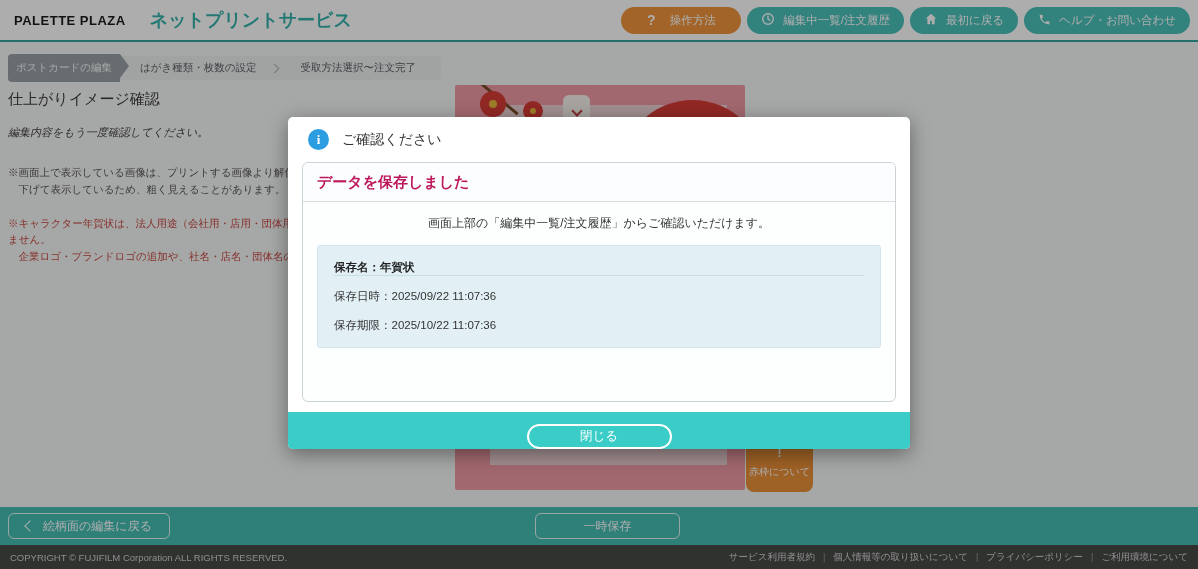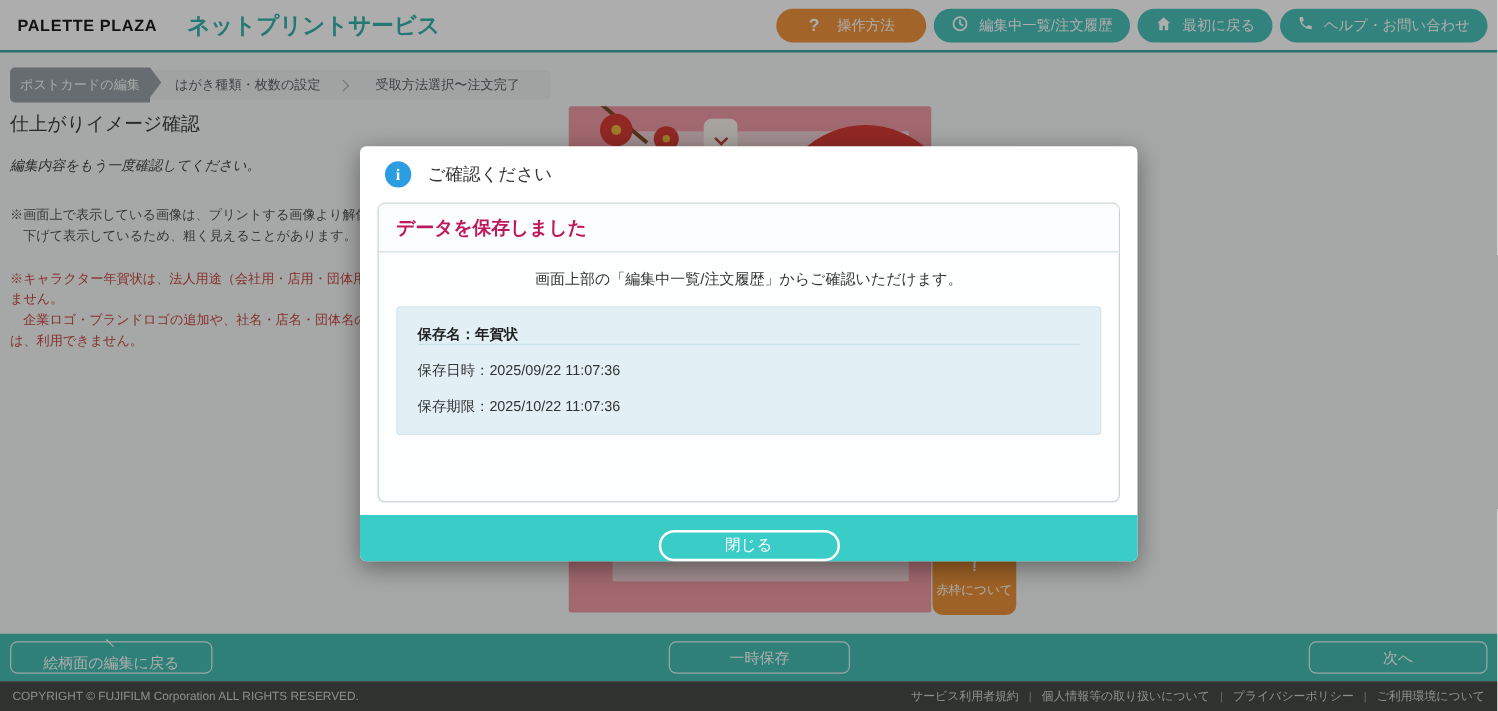--- a/index.html
+++ b/index.html
@@ -62,21 +62,21 @@
                   border:none; border-radius:8px; color:#fff; display:flex; flex-direction:column; align-items:center;
                   justify-content:flex-end; padding-bottom:13px; gap:5px; cursor:pointer; z-index:1; font-family:inherit; }
   .redframe-btn .excl { font-size:12px; font-weight:bold; }
   .redframe-btn .lbl { font-size:10px; }
 
   
   .action-bar { position:absolute; top:507px; left:0; width:1198px; height:38px; background:#44bdb3; z-index:2; }
   .abtn { position:absolute; top:6px; height:26px; background:transparent; border:1.5px solid rgba(255,255,255,.85);
           border-radius:6px; color:#fff; font-size:12px; display:flex; align-items:center; justify-content:center;
           gap:7px; cursor:pointer; font-family:inherit; }
-  .abtn-back { left:8px; width:162px;flex-direction:column; }
+  .abtn-back { left:8px; width:162px; }
   .abtn-save { left:535px; width:145px; }
   .abtn-next { left:1047px; width:143px; }
   .chev-left-w { width:8px; height:8px; border-left:1.5px solid #fff; border-bottom:1.5px solid #fff;
                  transform:rotate(45deg); margin-right:2px; }
 
   
   .page-footer { position:absolute; top:545px; left:0; width:1198px; height:24px; background:#474a47;
                  display:flex; align-items:center; justify-content:space-between; padding:0 10px; z-index:2; }
   .copyright { font-size:9.5px; color:#cfcfcf; }
   .footer-links { display:flex; align-items:center; gap:8px; }
@@ -151,21 +151,20 @@
     <h1 class="page-title">仕上がりイメージ確認</h1>
     <div class="desc">編集内容をもう一度確認してください。</div>
     <div class="note">
       <div>※画面上で表示している画像は、プリントする画像より解像度を</div>
       <div>　下げて表示しているため、粗く見えることがあります。</div>
     </div>
     <div class="warning">
       <div>※キャラクター年賀状は、法人用途（会社用・店用・団体用）</div>
       <div>ません。</div>
       <div>　企業ロゴ・ブランドロゴの追加や、社名・店名・団体名の差出人</div>
-      <div>は、利用できません。</div>
     </div>
   </div>
 
   <div class="postcard">
     <div class="postcard-inner"></div>
     <div class="sun-circle"></div>
     <div class="branch"></div>
     <div class="flower1"></div>
     <div class="flower2"></div>
     <div class="card-chip">
@@ -178,23 +177,20 @@
     <span class="lbl">赤枠について</span>
   </button>
 
   <div class="action-bar">
     <button class="abtn abtn-back">
       <span class="chev-left-w"></span>
       <span>絵柄面の編集に戻る</span>
     </button>
     <button class="abtn abtn-save">
       <span>一時保存</span>
-    </button>
-    <button class="abtn abtn-next">
-      <span>次へ</span>
     </button>
   </div>
 
   <div class="page-footer">
     <span class="copyright">COPYRIGHT © FUJIFILM Corporation ALL RIGHTS RESERVED.</span>
     <div class="footer-links">
       <a>サービス利用者規約</a>
       <span class="flink-sep">|</span>
       <a>個人情報等の取り扱いについて</a>
       <span class="flink-sep">|</span>

